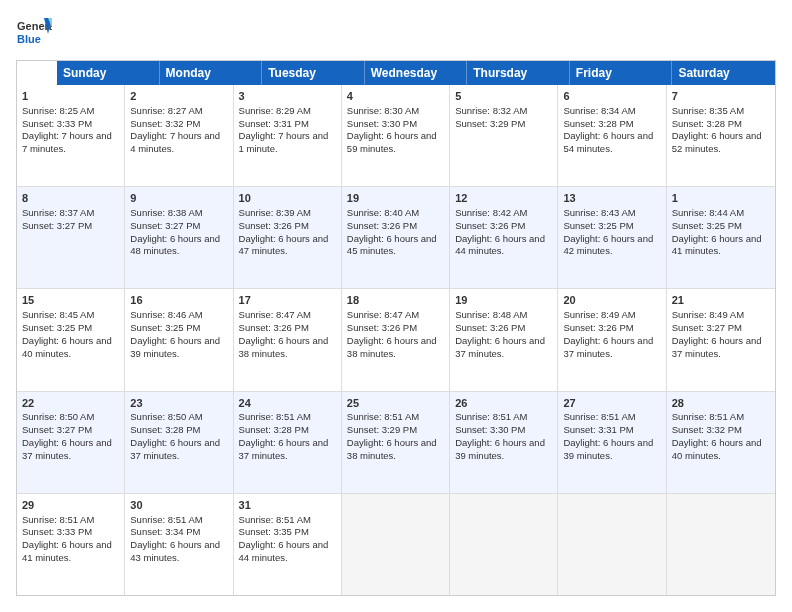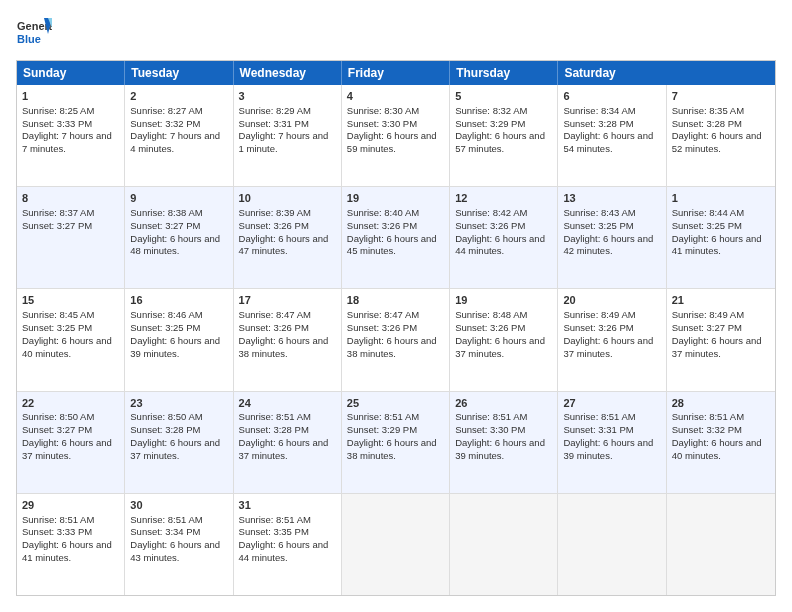--- a/index.html
+++ b/index.html
@@ -43,20 +43,21 @@
     .calendar {
       flex: 1;
       display: flex;
       flex-direction: column;
       border: 1px solid #ccc;
     }
     .cal-header {
       display: grid;
       grid-template-columns: repeat(7, 1fr);
       background: #1565c0;
+      margin-left: 40px;
     }
     .cal-header-cell {
       color: #fff;
       font-size: 12px;
       font-weight: bold;
       padding: 5px 6px;
       text-align: left;
       border-right: 1px solid rgba(255,255,255,0.3);
     }
     .cal-header-cell:last-child { border-right: none; }
@@ -105,33 +106,34 @@
 </div>
     <div class="title-block">
       <div class="main-title"></div>
       <div class="subtitle"></div>
     </div>
   </div>
 
   <div class="calendar">
     <div class="cal-header">
     <div class="cal-header-cell">Sunday</div>
+        <div class="cal-header-cell">Monday</div>
         <div class="cal-header-cell">Tuesday</div>
         <div class="cal-header-cell">Wednesday</div>
+        <div class="cal-header-cell">Thursday</div>
         <div class="cal-header-cell">Friday</div>
-        <div class="cal-header-cell">Thursday</div>
         <div class="cal-header-cell">Saturday</div>
       </div>
     <div class="cal-body">
     <div class="cal-row">
           <div class="cal-cell"><span class="day-num">1</span><span>Sunrise: 8:25 AM</span><br><span>Sunset: 3:33 PM</span><br><span>Daylight: 7 hours and 7 minutes.</span></div>
           <div class="cal-cell"><span class="day-num">2</span><span>Sunrise: 8:27 AM</span><br><span>Sunset: 3:32 PM</span><br><span>Daylight: 7 hours and 4 minutes.</span></div>
           <div class="cal-cell"><span class="day-num">3</span><span>Sunrise: 8:29 AM</span><br><span>Sunset: 3:31 PM</span><br><span>Daylight: 7 hours and 1 minute.</span></div>
           <div class="cal-cell"><span class="day-num">4</span><span>Sunrise: 8:30 AM</span><br><span>Sunset: 3:30 PM</span><br><span>Daylight: 6 hours and 59 minutes.</span></div>
-          <div class="cal-cell"><span class="day-num">5</span><span>Sunrise: 8:32 AM</span><br><span>Sunset: 3:29 PM</span><br><span>Daylight: 6 hours and 57 minutes.</span></div>
+          <div class="cal-cell"><span class="day-num">5</span><span>Sunrise: 8:32 AM</span><br><span>Sunset: 3:29 PM</span><br></div>
           <div class="cal-cell"><span class="day-num">6</span><span>Sunrise: 8:34 AM</span><br><span>Sunset: 3:28 PM</span><br><span>Daylight: 6 hours and 54 minutes.</span></div>
           <div class="cal-cell"><span class="day-num">7</span><span>Sunrise: 8:35 AM</span><br><span>Sunset: 3:28 PM</span><br><span>Daylight: 6 hours and 52 minutes.</span></div>
         </div>
         <div class="cal-row">
           <div class="cal-cell alt"><span class="day-num">8</span><span>Sunrise: 8:37 AM</span><br><span>Sunset: 3:27 PM</span><br></div>
           <div class="cal-cell alt"><span class="day-num">9</span><span>Sunrise: 8:38 AM</span><br><span>Sunset: 3:27 PM</span><br><span>Daylight: 6 hours and 48 minutes.</span></div>
           <div class="cal-cell alt"><span class="day-num">10</span><span>Sunrise: 8:39 AM</span><br><span>Sunset: 3:26 PM</span><br><span>Daylight: 6 hours and 47 minutes.</span></div>
           <div class="cal-cell alt"><span class="day-num">19</span><span>Sunrise: 8:40 AM</span><br><span>Sunset: 3:26 PM</span><br><span>Daylight: 6 hours and 45 minutes.</span></div>
           <div class="cal-cell alt"><span class="day-num">12</span><span>Sunrise: 8:42 AM</span><br><span>Sunset: 3:26 PM</span><br><span>Daylight: 6 hours and 44 minutes.</span></div>
           <div class="cal-cell alt"><span class="day-num">13</span><span>Sunrise: 8:43 AM</span><br><span>Sunset: 3:25 PM</span><br><span>Daylight: 6 hours and 42 minutes.</span></div>

